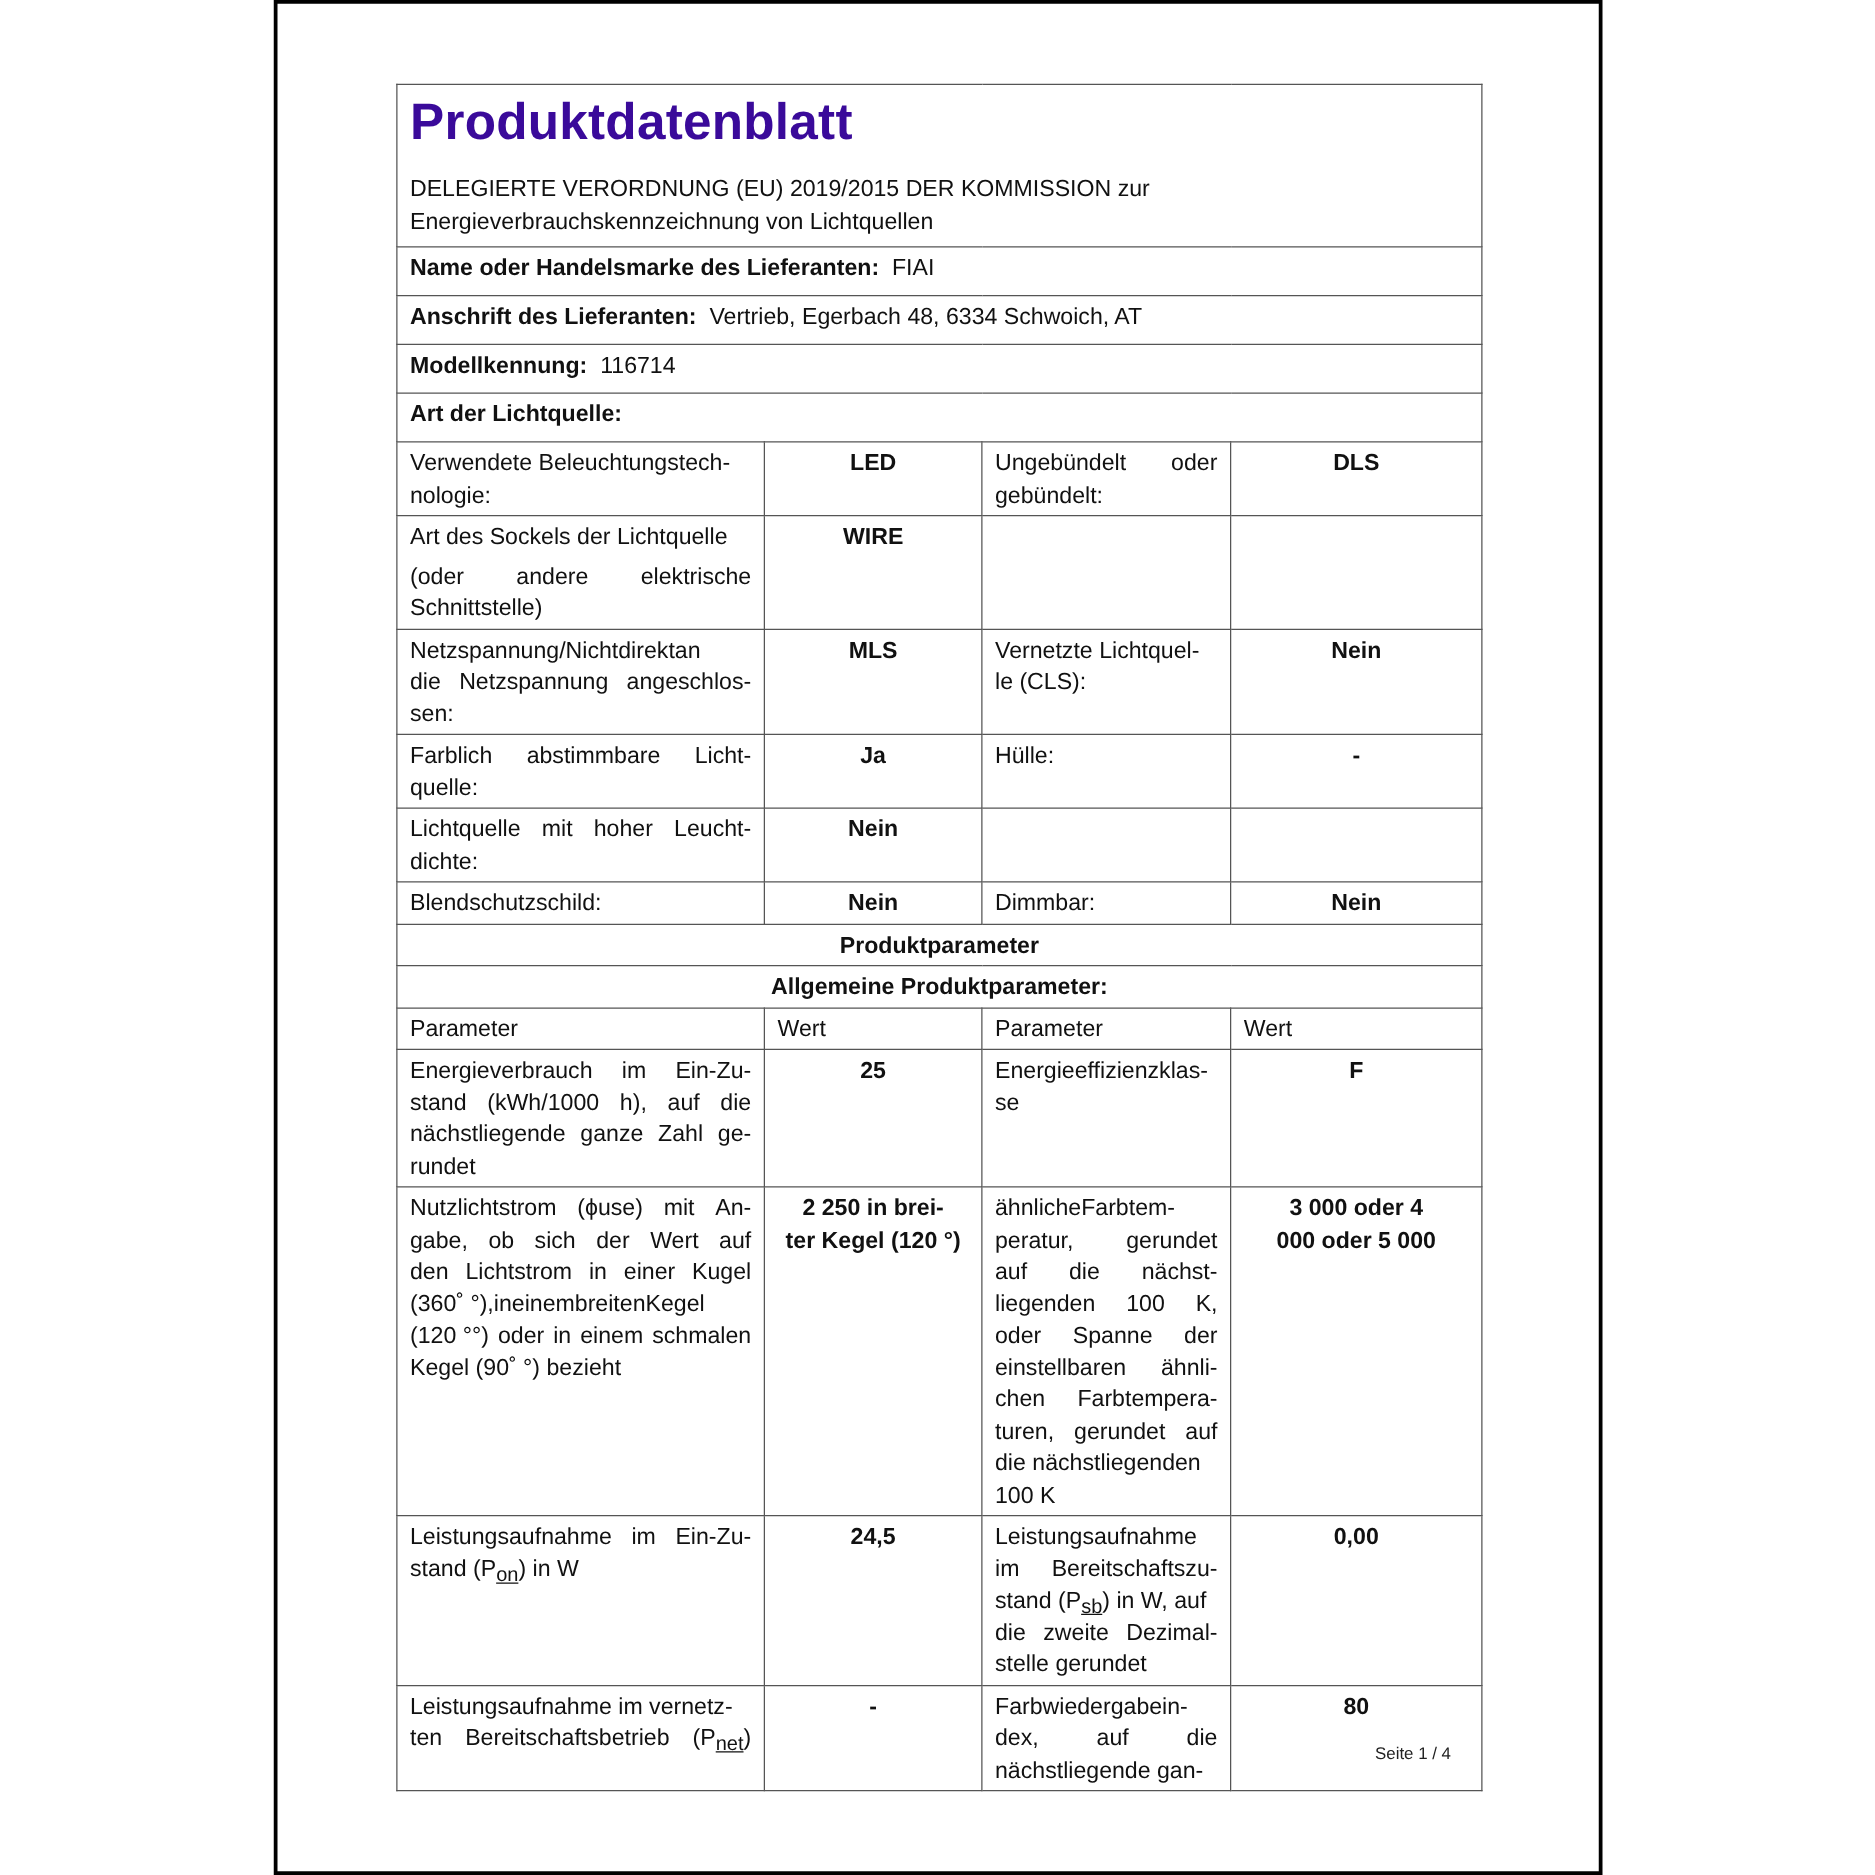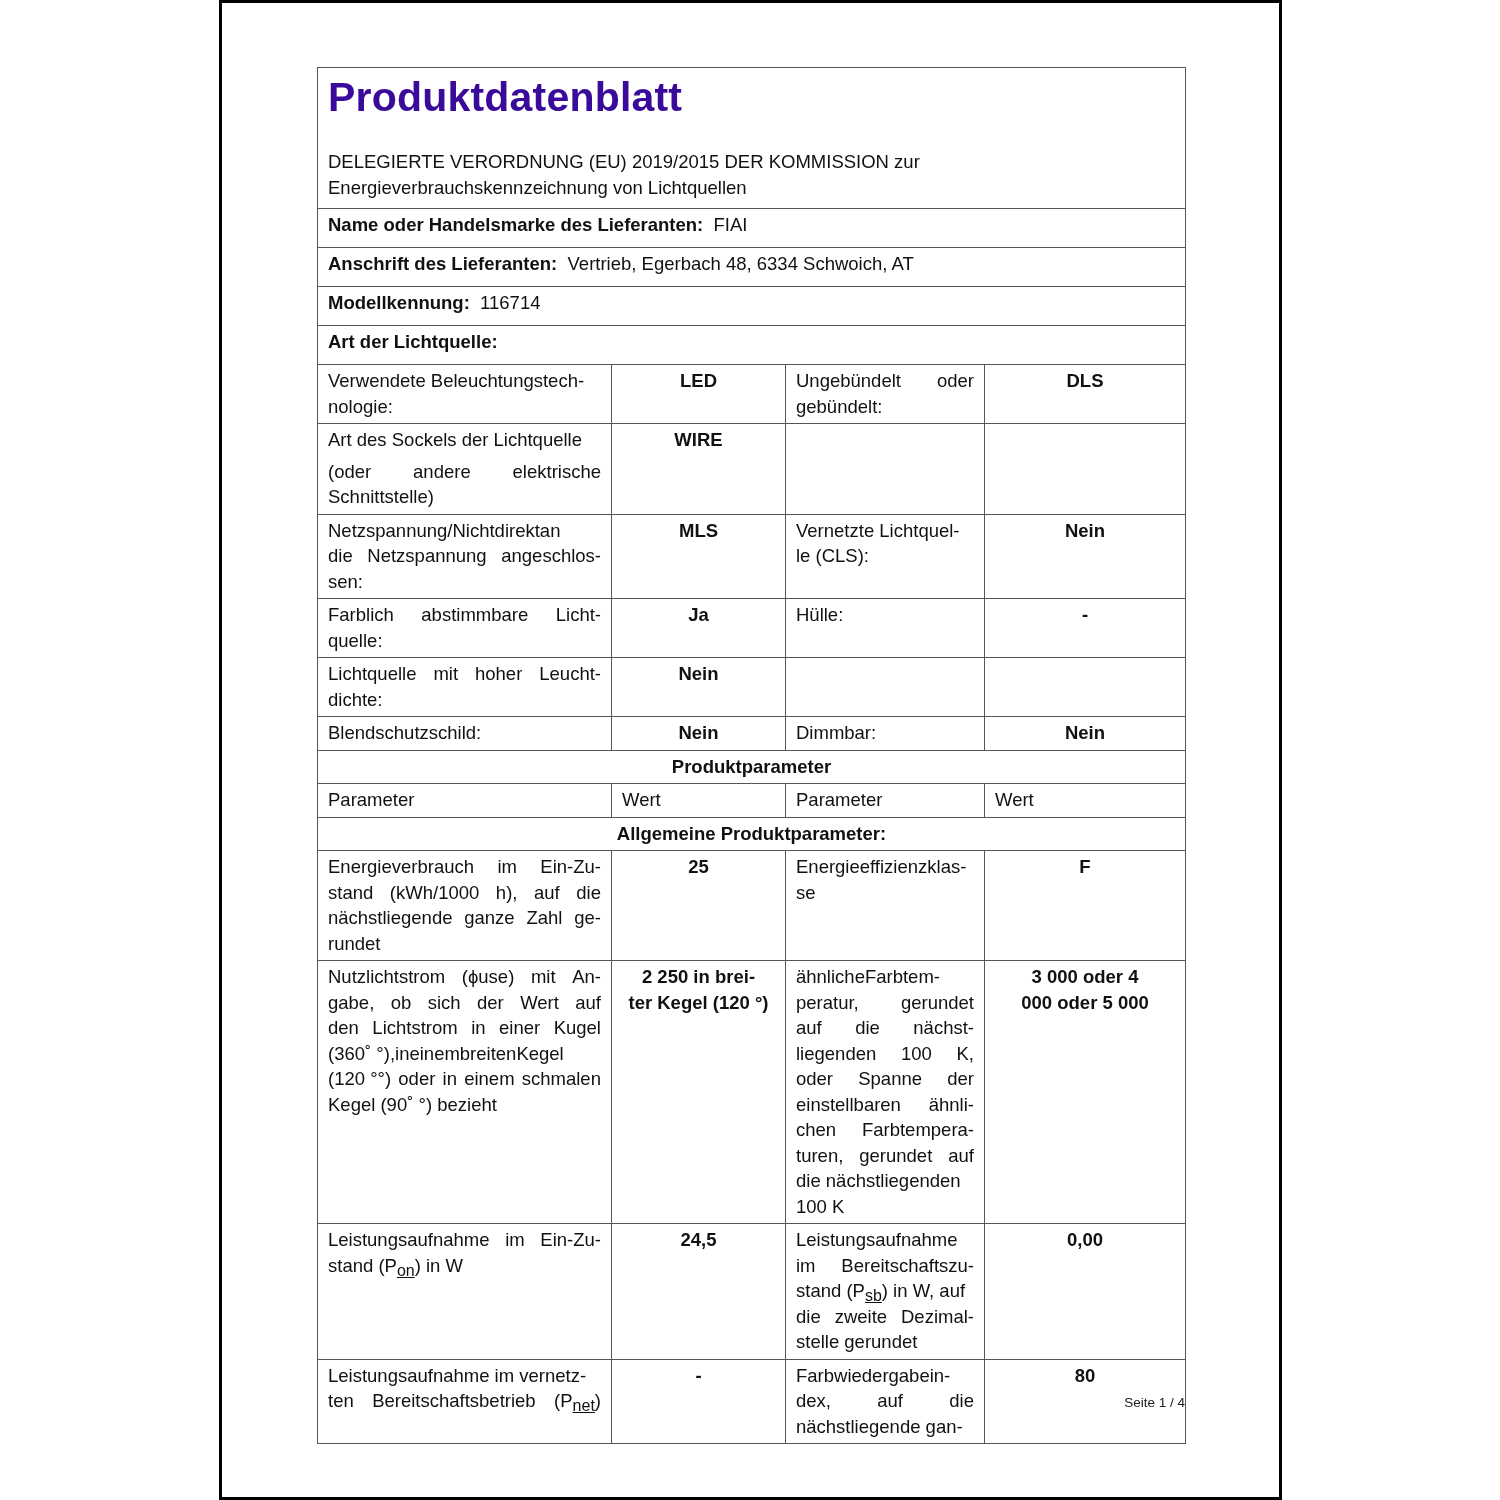--- a/index.html
+++ b/index.html
@@ -2,30 +2,30 @@
 <html><head>
 <meta charset="utf-8">
 <style>
   html, body { margin:0; padding:0; background:#ffffff; }
   body { width:1500px; height:1500px; position:relative; overflow:hidden; font-family:"Liberation Sans", "DejaVu Sans", sans-serif; }
   .page { position:absolute; left:219px; top:0; width:1057px; height:1494px; border:3px solid #000; border-top-width:3px; background:#fff; box-sizing:content-box; }
   .sheet { position:absolute; left:317px; top:67px; width:868px; }
   table.dt { border-collapse:collapse; width:868px; table-layout:fixed; font-size:18.5px; color:#111; }
   table.dt td { border:1.5px solid #555; vertical-align:top; padding:3px 10px 4px 10px; line-height:25.5px; }
   .title-cell { padding:2px 10px 8px 10px !important; }
-  .title { color:#3a0a9a; font-size:41px; font-weight:bold; line-height:54px; margin:0 0 25px 0; letter-spacing:0.2px; }
+  .title { color:#3a0a9a; font-size:41px; font-weight:bold; line-height:54px; margin:0 0 14px 0; letter-spacing:0.2px; }
   .sub { font-size:18.5px; line-height:25.5px; }
   .lbl { font-weight:bold; }
   .just { text-align:justify; hyphens:manual; }
   .ctr { text-align:center;font-weight:bold; }
   .bold-ctr { text-align:center; font-weight:bold;margin-top:48px; }
   sub { font-size:16px; vertical-align:-4px; line-height:0;text-decoration:underline; }
   .single td { height:31px; }
   .cut-row td { border-bottom:none; }
-  .footer { position:absolute; left:1100px; top:1395px; width:85px; text-align:right; font-size:13.5px; color:#222; }
+  .footer { position:absolute; left:1100px; top:1395px; width:85px; font-size:13.5px; color:#222; }
 </style>
 </head>
 <body>
 
 <div class="page"></div>
 
 <div class="sheet">
   <table class="dt">
     <colgroup>
       <col style="width:294px">
@@ -108,27 +108,27 @@
         <td>Blendschutzschild:</td>
         <td class="ctr">Nein</td>
         <td>Dimmbar:</td>
         <td class="ctr">Nein</td>
       </tr>
 
       <tr>
         <td colspan="4" class="bold-ctr">Produktparameter</td>
       </tr>
       <tr>
+        <td colspan="4" class="bold-ctr">Allgemeine Produktparameter:</td>
+      </tr>
+      <tr>
         <td>Parameter</td>
         <td>Wert</td>
         <td>Parameter</td>
         <td>Wert</td>
-      </tr>
-      <tr>
-        <td colspan="4" class="bold-ctr">Allgemeine Produktparameter:</td>
       </tr>
 
       <tr>
         <td><div style="display:flex;justify-content:space-between">
               <span>Energieverbrauch</span>
               <span>im</span>
               <span>Ein-Zu-</span>
             </div><div style="display:flex;justify-content:space-between">
               <span>stand</span>
               <span>(kWh/1000</span>

